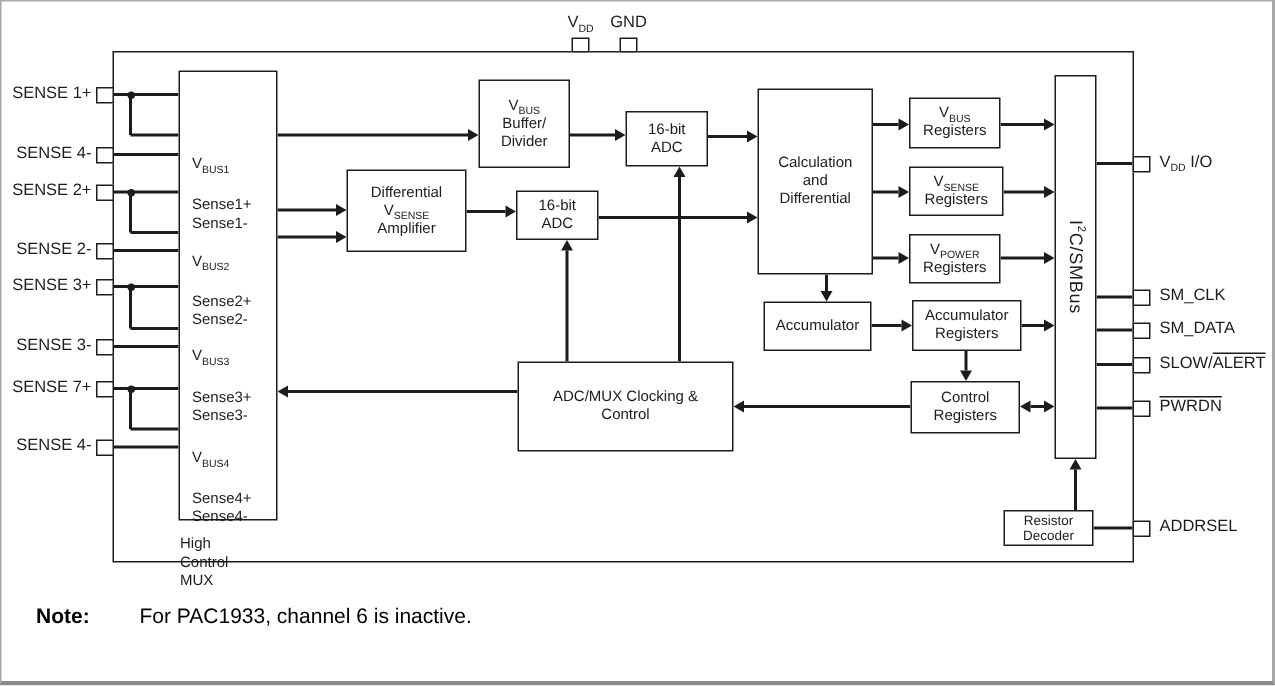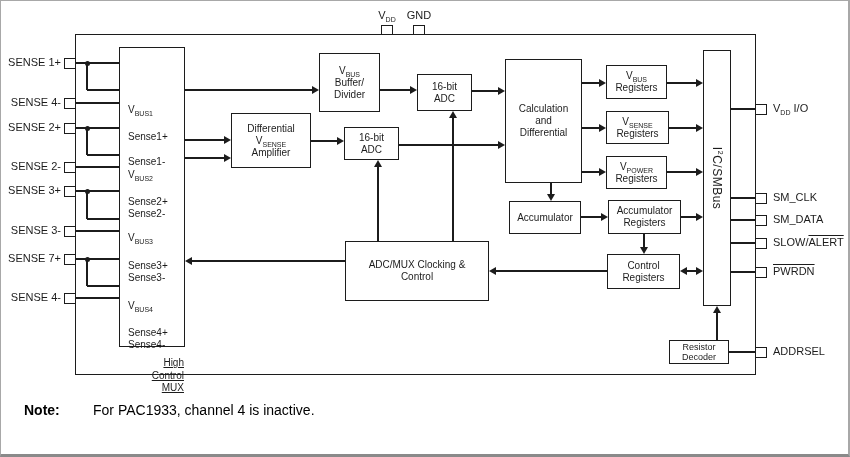--- a/index.html
+++ b/index.html
@@ -13,21 +13,21 @@
   .ar.l{border-right:7px solid #1c1c1c;border-top:4px solid transparent;border-bottom:4px solid transparent;}
   .ar.u{border-bottom:7px solid #1c1c1c;border-left:4px solid transparent;border-right:4px solid transparent;}
   .ar.d{border-top:7px solid #1c1c1c;border-left:4px solid transparent;border-right:4px solid transparent;}
   .dot{position:absolute;width:5px;height:5px;border-radius:50%;background:#1c1c1c;}
   .chip{position:absolute;left:74px;top:33px;width:681px;height:341px;border:1.5px solid #1c1c1c;box-sizing:border-box;}
   .block{position:absolute;border:1.5px solid #1c1c1c;background:#fff;box-sizing:border-box;
          display:flex;flex-direction:column;align-items:center;justify-content:center;
          text-align:center;font-size:10px;line-height:12px;}
   .mux{display:block;}
   .mux-row{position:absolute;left:8px;font-size:10px;line-height:12px;white-space:nowrap;}
-  .mux-label{position:absolute;left:0;width:100%;text-align:right;font-size:10px;line-height:12.5px;text-decoration:underline;}
+  .mux-label{position:absolute;left:0;width:100%;text-align:left;font-size:10px;line-height:12.5px;}
   sub{font-size:7px;line-height:0;}
   sup{font-size:7.5px;line-height:0;}
   .pin{position:absolute;width:12px;height:11px;background:#fff;border:1.5px solid #1c1c1c;box-sizing:border-box;}
   .plabel{position:absolute;font-size:11px;line-height:13px;white-space:nowrap;}
   .plabel.lft{left:0;width:60px;text-align:right;}
   .ovl{text-decoration:overline;}
   .i2c span.rot{transform:rotate(90deg);white-space:nowrap;font-size:12px;letter-spacing:0.5px;}
   .note{position:absolute;left:23px;top:398px;display:flex;font-size:14px;line-height:22px;color:#000;}
   .note .nl{font-weight:bold;width:69px;}
   .resdec{font-size:9px;line-height:10.5px;}
@@ -146,21 +146,21 @@
   <div class="plabel" style="left:772px;top:101px"><span>V</span><sub>DD</sub><span> I/O</span></div>
   <div class="plabel" style="left:772px;top:190px">SM_CLK</div>
   <div class="plabel" style="left:772px;top:212px">SM_DATA</div>
   <div class="plabel" style="left:772px;top:235px"><span>SLOW/</span><span class="ovl">ALERT</span></div>
   <div class="plabel" style="left:772px;top:264px"><span class="ovl">PWRDN</span></div>
   <div class="plabel" style="left:772px;top:344px">ADDRSEL</div>
 
   <div class="block mux" style="left:118px;top:46px;width:66px;height:300px">
     <div class="mux-row" style="top:56px"><span>V</span><sub>BUS1</sub></div>
     <div class="mux-row" style="top:83px">Sense1+</div>
-    <div class="mux-row" style="top:108px">Sense1-</div>
+    <div class="mux-row" style="top:96px">Sense1-</div>
     <div class="mux-row" style="top:121px"><span>V</span><sub>BUS2</sub></div>
     <div class="mux-row" style="top:148px">Sense2+</div>
     <div class="mux-row" style="top:160px">Sense2-</div>
     <div class="mux-row" style="top:184px"><span>V</span><sub>BUS3</sub></div>
     <div class="mux-row" style="top:212px">Sense3+</div>
     <div class="mux-row" style="top:224px">Sense3-</div>
     <div class="mux-row" style="top:252px"><span>V</span><sub>BUS4</sub></div>
     <div class="mux-row" style="top:279px">Sense4+</div>
     <div class="mux-row" style="top:291px">Sense4-</div>
     <div class="mux-label" style="top:309px">
@@ -225,17 +225,17 @@
     <span class="rot"><span>I</span><sup>2</sup><span>C/SMBus</span></span>
   </div>
   <div class="block resdec" style="left:668px;top:339px;width:60px;height:24px">
     <div>Resistor</div>
       <div>Decoder</div>
   </div>
 
   <div class="note">
     <div class="nl">Note:</div>
     <div>
-      <div>For PAC1933, channel 4 is inactive.</div>
+      <div>For PAC1933, channel 6 is inactive.</div>
     </div>
   </div>
 
 </div>
 
 </body></html>

